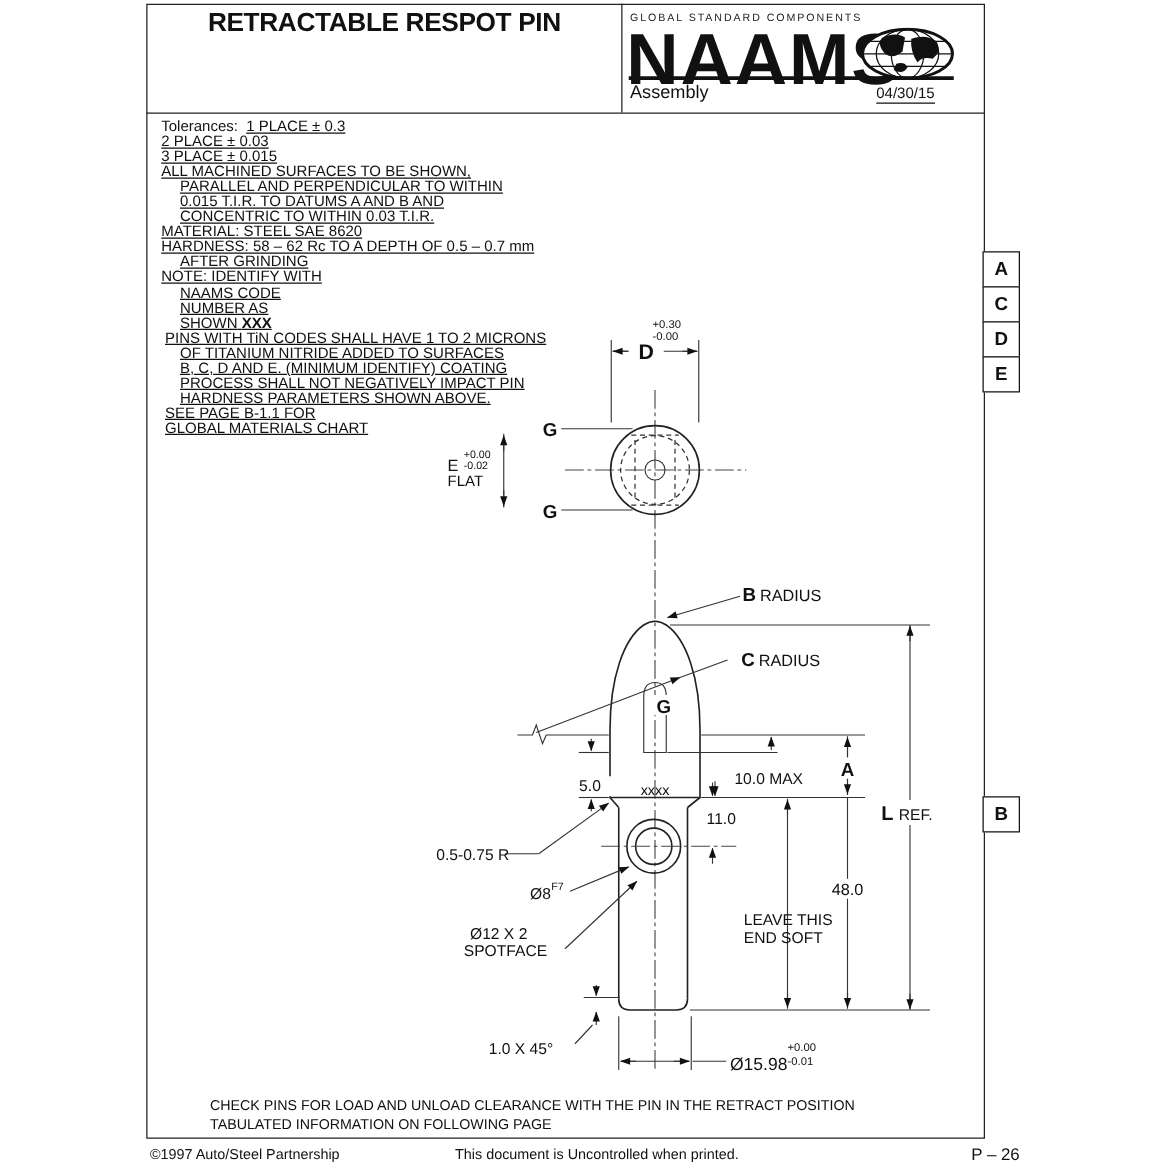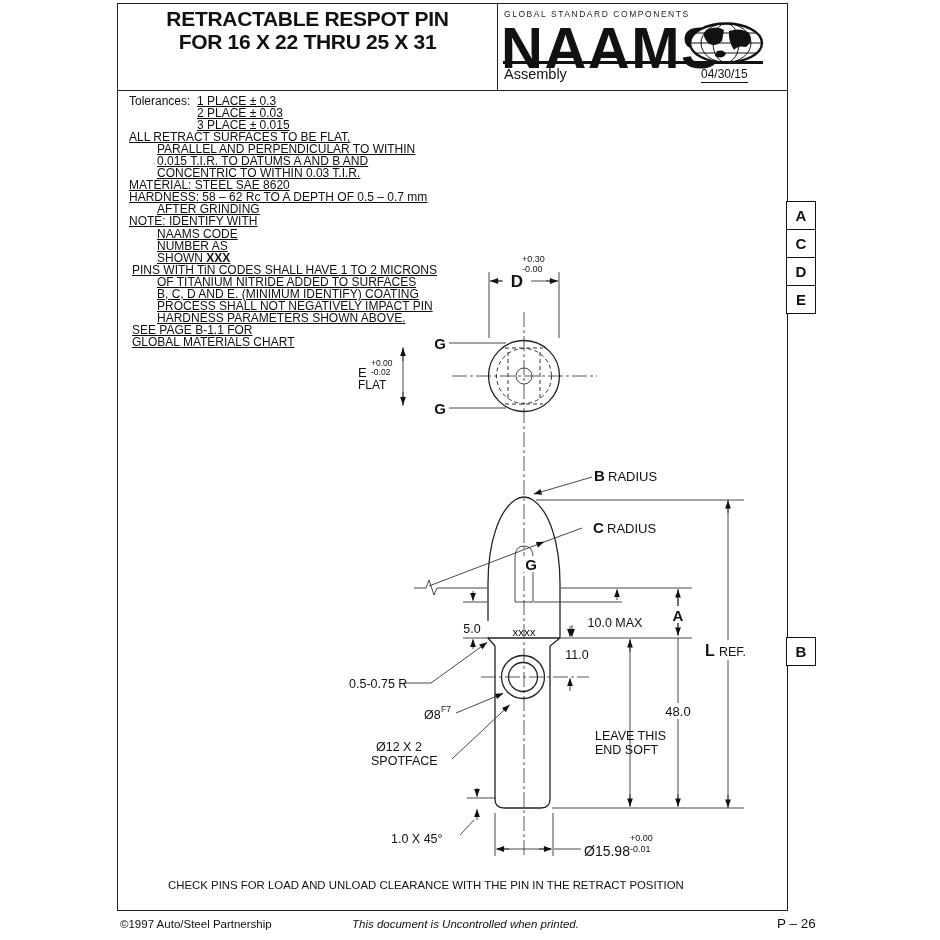--- a/index.html
+++ b/index.html
@@ -17,46 +17,45 @@
   .brand-rule{position:absolute;left:503px;top:61px;width:260px;height:2.6px;background:#111;}
   .brand-sub{position:absolute;left:504px;top:66px;font-size:14.5px;}
   .brand-date{position:absolute;left:701px;top:67px;font-size:12px;border-bottom:1.4px solid #111;padding-bottom:1px;}
   .globe{position:absolute;left:687px;top:22px;}
   
   .zone{position:absolute;left:786px;width:28px;height:27px;border:1.7px solid #111;background:#fff;
         display:flex;align-items:center;justify-content:center;font-weight:bold;font-size:15px;}
   
   .notes{position:absolute;left:129px;top:95px;font-size:12px;line-height:12.05px;white-space:nowrap;text-decoration:underline;}
   .tol-label{display:inline-block;width:68px;}
-  .i68{margin-left:68px;} .i15{margin-left:28px;} .i3{margin-left:3px;}
+  .i68{} .i15{margin-left:15px;} .i3{margin-left:3px;}
   
   .check{position:absolute;left:136px;top:878px;font-size:11.4px;line-height:15px;margin-left:32px;}
   .foot{position:absolute;left:0;top:916px;width:940px;font-size:11.5px;}
   .foot-copy{position:absolute;left:120px;top:2px;}
-  .foot-center{position:absolute;left:352px;top:2px;font-style:italic;}
+  .foot-center{position:absolute;left:364px;top:2px;}
   .foot-page{position:absolute;left:745px;top:0px;font-size:13.5px;margin-left:32px;}
   svg{position:absolute;left:0;top:0;}
   svg text{font-family:"Liberation Sans",sans-serif;fill:#111;}
   .ln{stroke:#222;stroke-width:1.3;fill:none;}
   .thin{stroke:#333;stroke-width:0.9;fill:none;}
   .ctr{stroke:#444;stroke-width:0.9;fill:none;stroke-dasharray:15 3 3 3;}
   .hid{stroke:#333;stroke-width:1;fill:none;stroke-dasharray:4 3;}
 </style>
 </head>
 <body>
 
 <div class="page">
 
   <div class="frame"></div>
   <div class="tb-divider"></div>
   <div class="tb-vline"></div>
 
   <div class="title">
     <div>RETRACTABLE RESPOT PIN</div>
-    <div>FOR 16 X 22 THRU 25 X 31</div>
   </div>
 
   <div class="brand-tagline">GLOBAL STANDARD COMPONENTS</div>
   <div class="brand-name">NAAMS</div>
   <svg class="globe" width="78" height="42" viewBox="0 0 78 42">
     <ellipse cx="39" cy="21" rx="36" ry="19.5" fill="#fff" stroke="#111" stroke-width="2.4"></ellipse>
     <ellipse cx="39" cy="21" rx="25" ry="19.5" fill="none" stroke="#111" stroke-width="1"></ellipse>
     <ellipse cx="39" cy="21" rx="13" ry="19.5" fill="none" stroke="#111" stroke-width="1"></ellipse>
     <line x1="4" y1="21" x2="74" y2="21" stroke="#111" stroke-width="1"></line>
     <line x1="8" y1="11" x2="70" y2="11" stroke="#111" stroke-width="1"></line>
@@ -72,21 +71,21 @@
   <div class="zone" style="top:201px">A</div>
   <div class="zone" style="top:229px">C</div>
   <div class="zone" style="top:257px">D</div>
   <div class="zone" style="top:285px">E</div>
   <div class="zone" style="top:637px">B</div>
 
   <div class="notes">
     <div><span class="tol-label">Tolerances:</span><span>1 PLACE ± 0.3</span></div>
     <div class="i68">2 PLACE ± 0.03</div>
     <div class="i68">3 PLACE ± 0.015</div>
-    <div>ALL RETRACT SURFACES TO BE FLAT,</div>
+    <div>ALL MACHINED SURFACES TO BE SHOWN,</div>
     <div class="i15">PARALLEL AND PERPENDICULAR TO WITHIN</div>
     <div class="i15">0.015 T.I.R. TO DATUMS A AND B AND</div>
     <div class="i15">CONCENTRIC TO WITHIN 0.03 T.I.R.</div>
     <div>MATERIAL: STEEL SAE 8620</div>
     <div>HARDNESS: 58 – 62 Rc TO A DEPTH OF 0.5 – 0.7 mm</div>
     <div class="i15">AFTER GRINDING</div>
     <div>NOTE: IDENTIFY WITH</div>
     <div class="i15">NAAMS CODE</div>
     <div class="i15">NUMBER AS</div>
     <div class="i15"><span>SHOWN</span>&nbsp;<b>XXX</b></div>
@@ -268,20 +267,21 @@
       <line class="thin" x1="539" y1="849" x2="551.5" y2="849" marker-end="url(#arr)"></line>
       <line class="thin" x1="554" y1="849" x2="581" y2="849"></line>
       <text x="584" y="856" font-size="14">Ø15.98</text>
       <text x="630" y="841" font-size="9">+0.00</text>
       <text x="630" y="852" font-size="9">-0.01</text>
     </g>
   </svg>
 
   <div class="check">
     <div>CHECK PINS FOR LOAD AND UNLOAD CLEARANCE WITH THE PIN IN THE RETRACT POSITION</div>
+    <div>TABULATED INFORMATION ON FOLLOWING PAGE</div>
   </div>
 
   <div class="foot">
     <span class="foot-copy">©1997 Auto/Steel Partnership</span>
     <span class="foot-center">This document is Uncontrolled when printed.</span>
     <span class="foot-page">P – 26</span>
   </div>
 
 </div>
 

